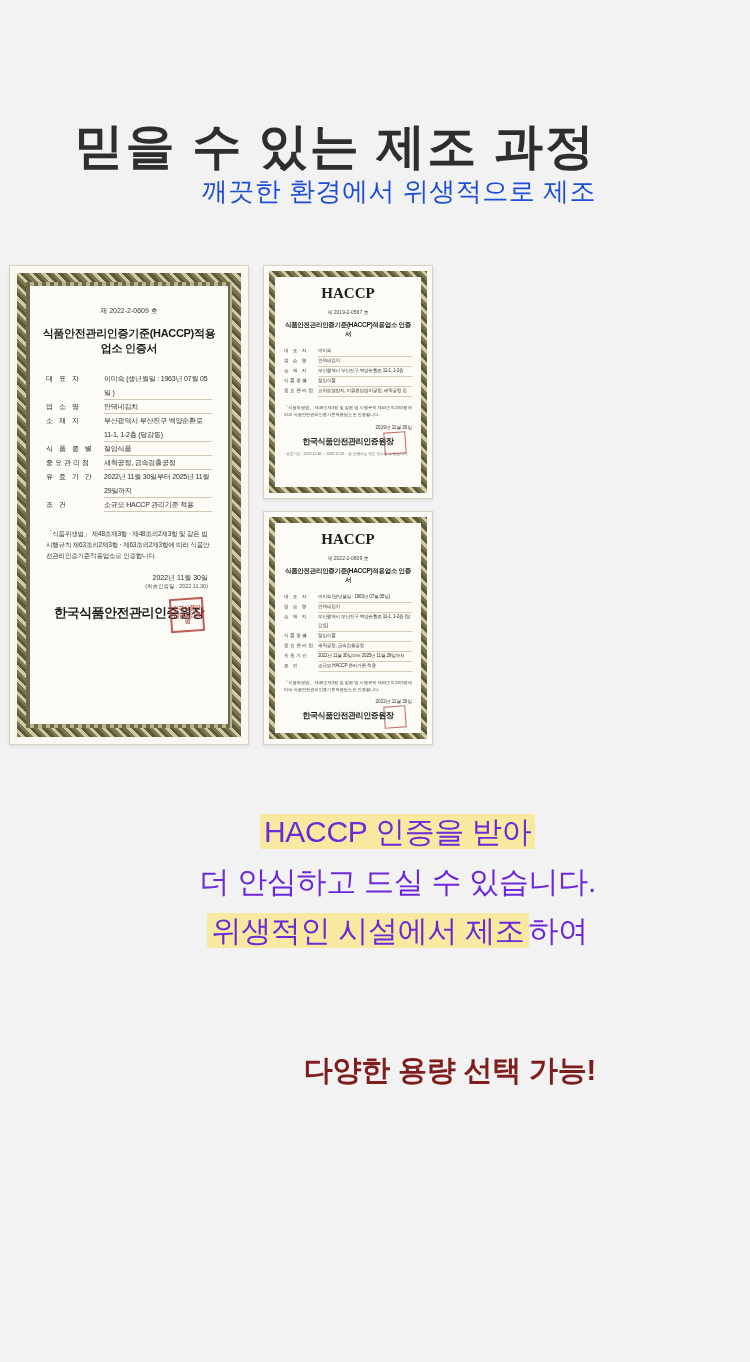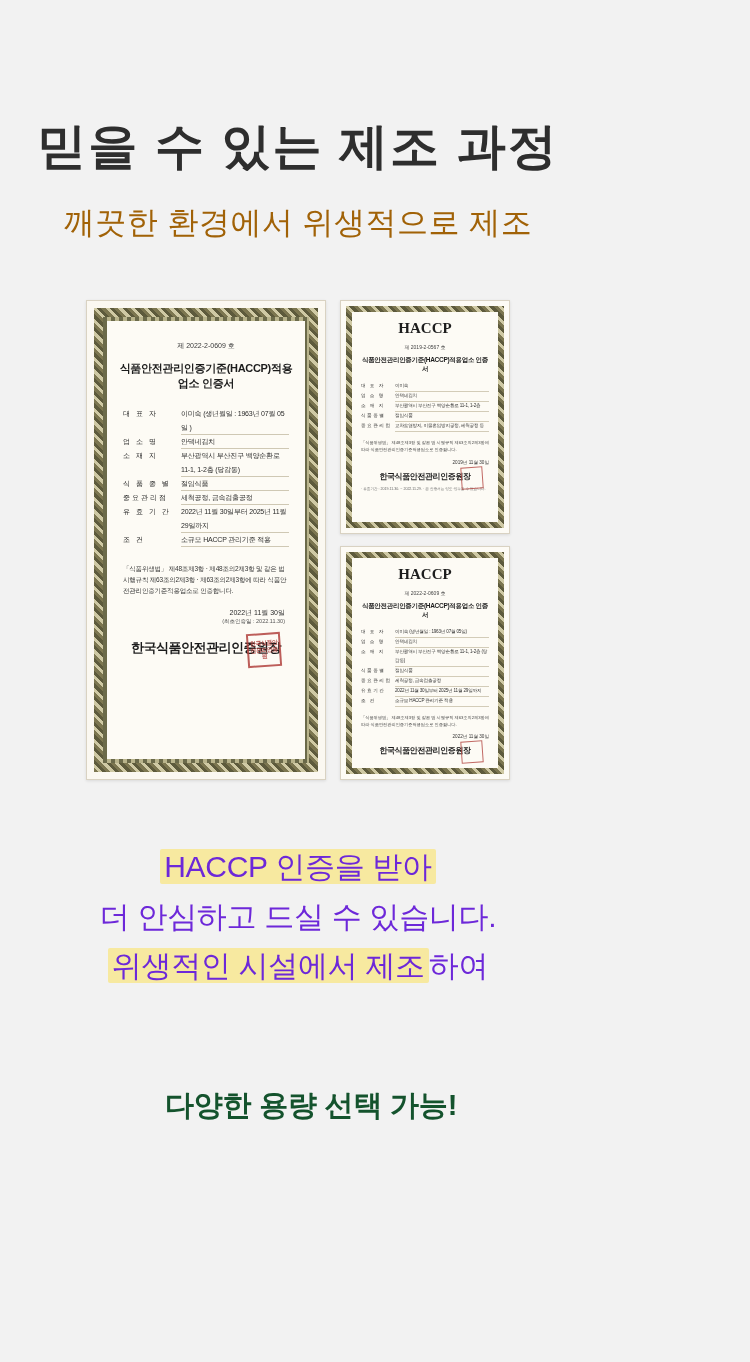--- a/index.html
+++ b/index.html
@@ -15,37 +15,36 @@
     overflow: hidden;
     position: relative;
   }
   .page {
     width: 596px;
     height: 1362px;
     background: #f2f2f2;
     position: relative;
     display: flex;
     flex-direction: column;
-    align-items: center;
+    align-items: flex-end;
   }
 
   
   .headline {
     margin-top: 118px;
     font-size: 49px;
     font-weight: bold;
     letter-spacing: 2px;
     color: #2e2e2e;
     text-align: center;
     line-height: 1.15;
   }
   .subhead {
-    margin-top: 28px;
-    font-size: 31px;
-    color: #a16207;
+    font-size: 26px;
+    color: #1d4ed8;
     letter-spacing: 0.5px;
     text-align: center;
   }
 
   
   .certs {
     margin-top: 56px;
     width: 750px;
     display: flex;
     justify-content: center;
@@ -294,21 +293,21 @@
     border-radius: 2px;
   }
   .message .line { display: block; }
 
   
   .footer-block {
     margin-top: 92px;
     text-align: center;
     font-size: 29px;
     font-weight: bold;
-    color: #14532d;
+    color: #7f1d1d;
     line-height: 1.55;
     letter-spacing: -0.2px;
     margin-left: 26px;
   }
 </style>
 </head>
 <body>
 
 <div class="page">
 

